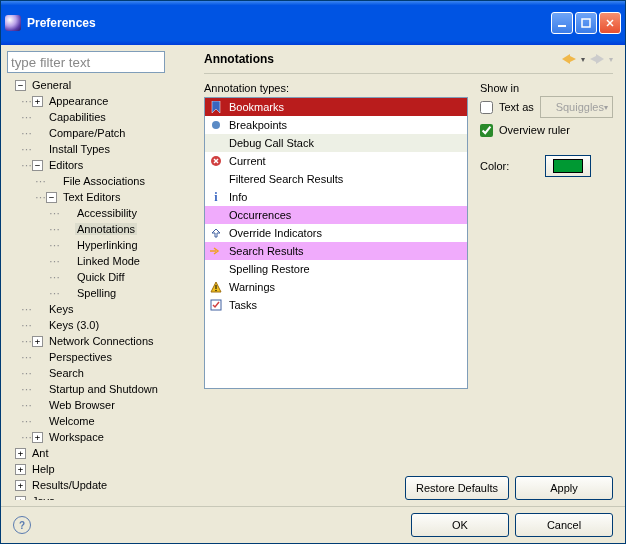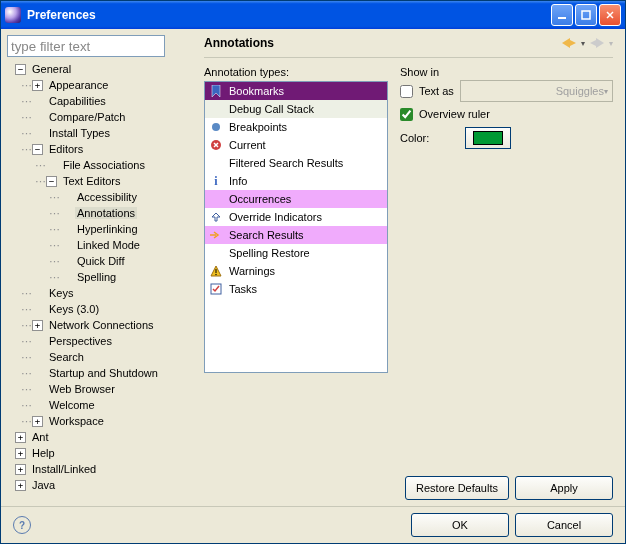--- a/index.html
+++ b/index.html
@@ -1,17 +1,17 @@
 <!DOCTYPE html>
 <html><head>
 <meta charset="utf-8">
 <style>
 html,body{margin:0;padding:0;font-family:Tahoma,sans-serif;font-size:11px;color:#000;background:#ece9d8}
 .window{width:626px;height:544px;border:1px solid #003c74;box-sizing:border-box;background:#ece9d8;display:flex;flex-direction:column}
-.titlebar{height:28px;background:linear-gradient(to bottom,#3b86f0,#0054e3 10%,#0054e3 90%,#003dd9);color:#fff;display:flex;align-items:center;padding:0 4px}
+.titlebar{height:28px;background:linear-gradient(to bottom,#3b86f0,#0054e3 10%,#0054e3 90%,#003dd9);color:#fff;display:flex;align-items:center;padding:8px 4px}
 .titlebar .title{font-weight:bold;font-size:12px;margin-left:6px;flex:1}
 .titlebar .eclipse-icon{width:16px;height:16px;background:radial-gradient(circle at 30% 30%,#fff,#b8a0e8 40%,#5b3da8 70%,#2a1560);border-radius:3px}
 .titlebar .winbtns{display:flex;gap:2px}
 .titlebar .wb{width:20px;height:20px;border:1px solid #fff;border-radius:3px;display:flex;align-items:center;justify-content:center;font-weight:bold;font-size:10px}
 .titlebar .wb.min,.titlebar .wb.max{background:linear-gradient(#6fa5f7,#3b7de8)}
 .titlebar .wb.close{background:linear-gradient(#f79070,#e85030)}
 .client{flex:1;display:flex;overflow:hidden}
 .leftpane{width:185px;border-right:none;padding:6px;display:flex;flex-direction:column}
 .filter{width:150px;height:18px;border:1px solid #7f9db9;padding:1px 3px;background:#fff;color:#888}
 .filter::placeholder{color:#888}
@@ -23,25 +23,25 @@
 .tn .lbl{padding:0 2px}
 .tn.sel .lbl{background:#dcdccc}
 .ln{color:#919191;margin-right:0}
 .rightpane{flex:1;display:flex;flex-direction:column;padding:6px 12px 6px 6px}
 .headrow{display:flex;align-items:center;border-bottom:1px solid #c8c8b8;padding-bottom:6px;margin-bottom:8px}
 .headrow h1{font-size:12px;font-weight:bold;margin:0;flex:1}
 .navarrows{display:flex;gap:4px;align-items:center}
 .arr{width:16px;height:16px;display:flex;align-items:center;justify-content:center}
 .arr svg{display:block}
 .content{flex:1;display:flex;gap:12px;align-items:flex-start}
-.annocol{width:184px}
+.annocol{width:264px}
 .annolist{border:1px solid #7f9db9;background:#fff;height:290px;overflow:auto}
 .ai{display:flex;align-items:center;height:18px;padding:0 4px;gap:6px}
 .ai .ic{width:14px;height:14px;display:inline-flex;align-items:center;justify-content:center;font-size:10px}
-.ai.sel{background:#701a75;color:#fff}
+.ai.sel{background:#b91c1c;color:#fff}
 .ai.alt1{background:#edf0e5}
 .ai.alt2{background:#f0abfc}
 .showcol{flex:1}
 .showcol .row{display:flex;align-items:center;height:20px;gap:6px;margin:3px 0}
 input[type=checkbox]{width:13px;height:13px;margin:0}
 input[type=checkbox].green{accent-color:#2a8a2a}
 .combo{border:1px solid #b5b5a5;background:#ece9d8;color:#a0a0a0;height:20px;padding:0 4px;flex:1;display:flex;align-items:center;justify-content:flex-end}
 .colorpick{height:20px;width:44px;border:1px solid #003c74;background:linear-gradient(#fdfdfb,#eceade);display:flex;align-items:center;justify-content:center}
 .colorpick .sw{width:28px;height:12px;border:1px solid #000;background:#009933}
 .btnrow{display:flex;justify-content:flex-end;gap:6px;margin-top:auto;padding-top:8px}
@@ -225,21 +225,21 @@
             <span class="lbl">Ant</span>
           </div>
         <div class="tn">
             <span class="sp" style="width:8px"></span>
             <span class="tw">+</span>
             <span class="lbl">Help</span>
           </div>
         <div class="tn">
             <span class="sp" style="width:8px"></span>
             <span class="tw">+</span>
-            <span class="lbl">Install/Linked</span>
+            <span class="lbl">Results/Update</span>
           </div>
         <div class="tn">
             <span class="sp" style="width:8px"></span>
             <span class="tw">+</span>
             <span class="lbl">Java</span>
           </div>
       </div>
     </div>
 
     <div class="rightpane">
@@ -268,31 +268,31 @@
           <div style="margin-bottom:3px">Annotation types:</div>
           <div class="annolist">
             <div class="ai sel">
                 <span class="ic">
                   <svg width="10" height="12">
                     <path d="M1 0 H9 V12 L5 8 L1 12 Z" fill="#3a66c0" stroke="#fff" stroke-width="0.5"></path>
                   </svg>
                 </span>
                 <span>Bookmarks</span>
               </div>
+            <div class="ai">
+                <span class="ic">
+                  <svg width="10" height="10">
+                    <circle cx="5" cy="5" r="4" fill="#5a8ac5"></circle>
+                  </svg>
+                </span>
+                <span>Breakpoints</span>
+              </div>
             <div class="ai alt1">
                 <span class="ic"></span>
                 <span>Debug Call Stack</span>
-              </div>
-            <div class="ai">
-                <span class="ic">
-                  <svg width="10" height="10">
-                    <circle cx="5" cy="5" r="4" fill="#5a8ac5"></circle>
-                  </svg>
-                </span>
-                <span>Breakpoints</span>
               </div>
             <div class="ai">
                 <span class="ic">
                   <svg width="12" height="12">
                     <circle cx="6" cy="6" r="5" fill="#d04040"></circle>
                     <line x1="4" y1="4" x2="8" y2="8" stroke="#fff" stroke-width="1.5"></line>
                     <line x1="8" y1="4" x2="4" y2="8" stroke="#fff" stroke-width="1.5"></line>
                   </svg>
                 </span>
                 <span>Current</span>
@@ -358,21 +358,21 @@
             <span>Text as</span>
             <div class="combo">
                 <span>Squiggles</span>
                 <span style="font-size:8px">▾</span>
               </div>
           </div>
           <div class="row">
             <input type="checkbox" class="green" checked="" style="">
             <span>Overview ruler</span>
           </div>
-          <div class="row" style="margin-top:4px;gap:36px">
+          <div class="row" style="margin-top:16px;gap:36px">
             <span>Color:</span>
             <div class="colorpick">
                 <div class="sw" style="background:#009933"></div>
               </div>
           </div>
         </div>
       </div>
 
       <div class="btnrow">
         <div class="btn">Restore Defaults</div>

